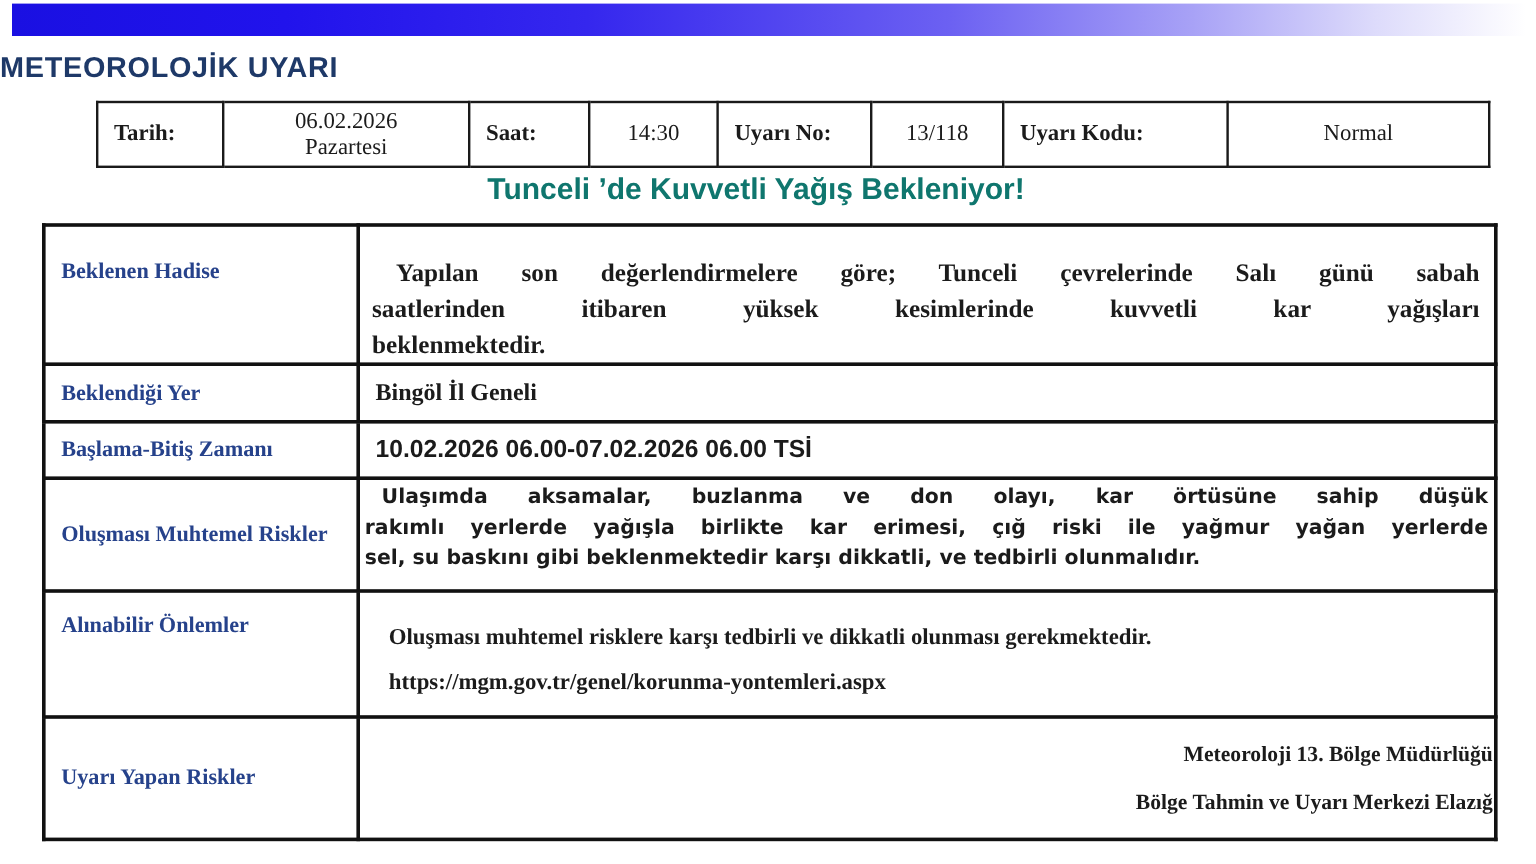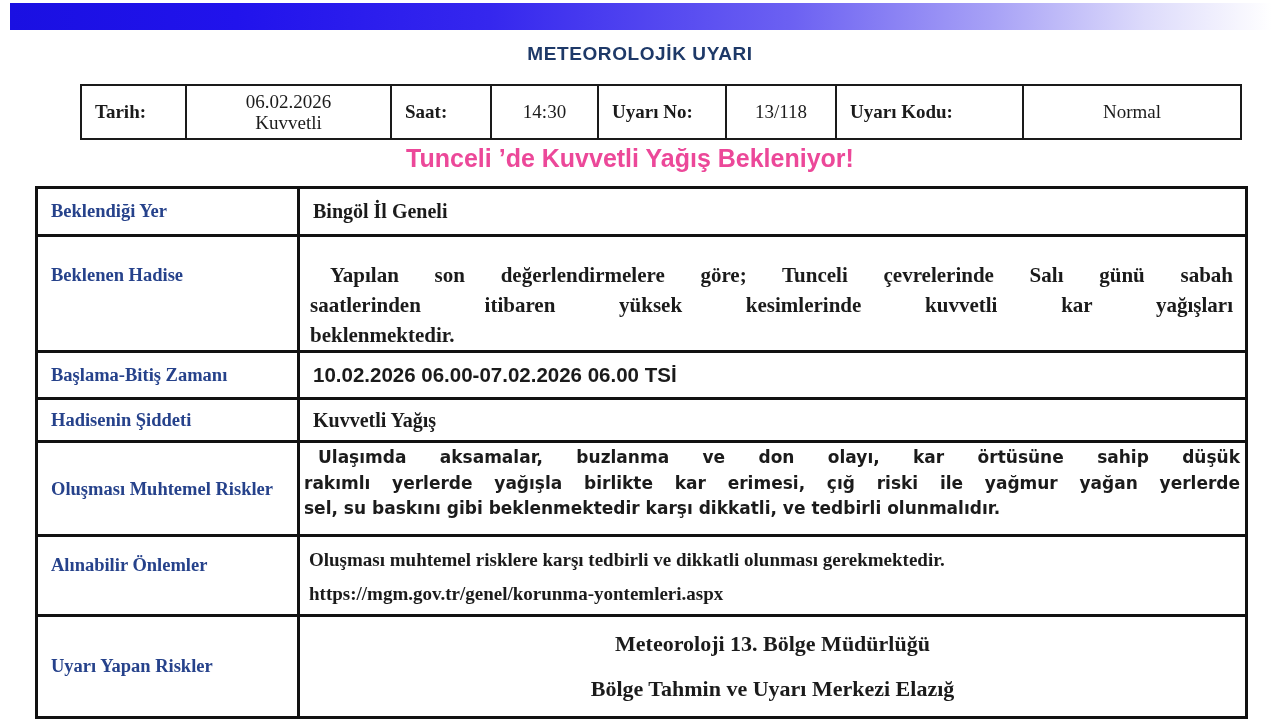--- a/index.html
+++ b/index.html
@@ -7,39 +7,39 @@
     width:1280px;height:720px;position:relative;overflow:hidden;
     background:#ffffff;
     font-family:"Liberation Serif", serif;
     color:#1b1b1b;
   }
   .topbar{
     position:absolute;left:10px;top:3px;width:1262px;height:27px;
     background:linear-gradient(90deg,#1a10e2 0%,#2113ec 18%,#3527ee 38%,#6c61f2 62%,#a8a2f6 78%,#dddbfb 90%,#ffffff 100%);
   }
   .doc-title{
-    position:absolute;left:0;top:43px;width:1280px;text-align:center;
+    position:absolute;left:0;top:43px;width:1280px;
     font-family:"Liberation Sans", sans-serif;font-weight:bold;
-    font-size:19px;color:#1e3968;letter-spacing:.6px;
+    font-size:24px;color:#1e3968;letter-spacing:.6px;
   }
   
   table.info{
     position:absolute;left:80px;top:84px;width:1160px;height:56px;
     border-collapse:collapse;table-layout:fixed;
   }
   table.info td{
     border:2px solid #1a1a1a;vertical-align:middle;
     font-size:19px;overflow:hidden;
   }
   td.ilabel{font-weight:bold;padding-left:13px;}
   td.ivalue{text-align:center;line-height:1.12;}
   .headline{
     position:absolute;left:0;top:144px;width:1260px;text-align:center;
     font-family:"Liberation Sans", sans-serif;font-weight:bold;
-    font-size:25px;color:#ec4899;
+    font-size:25px;color:#0f766e;
   }
   
   table.main{
     position:absolute;left:35px;top:186px;width:1210px;
     border-collapse:collapse;table-layout:fixed;
   }
   table.main td{
     border:3px solid #111111;vertical-align:middle;overflow:hidden;
   }
   td.lbl{
@@ -59,23 +59,23 @@
   .sans-bold{
     font-family:"Liberation Sans", sans-serif;
     font-weight:bold;font-size:20.5px;padding-left:13px;
   }
   .risk-content{
     font-family:"DejaVu Sans", sans-serif;
     font-weight:bold;font-size:17px;line-height:1.5;
     padding:2px 5px 12px 4px;
   }
   .risk-content .indent{text-indent:14px;}
-  .measures p{margin:0;font-weight:bold;font-size:19px;padding-left:8px;}
+  .measures p{margin:15px;font-weight:bold;font-size:19px;padding-left:8px;}
   .measures p.url-line{margin-top:12px;}
-  .center-content{text-align:center;font-weight:bold;font-size:22px;}
+  .center-content{text-align:right;font-weight:bold;font-size:18px;}
   .center-content p{margin:0;}
   .center-content p + p{margin-top:19px;}
 </style>
 </head>
 <body>
 
 <div class="topbar"></div>
 
 <div class="doc-title">METEOROLOJİK UYARI</div>
 
@@ -88,64 +88,60 @@
     <col style="width:128px">
       <col style="width:110px">
     <col style="width:187px">
       <col style="width:218px">
   </colgroup>
   <tbody>
       <tr>
     <td class="ilabel">Tarih:</td>
     <td class="ivalue">
       <div>06.02.2026</div>
-      <div>Kuvvetli</div>
+      <div>Pazartesi</div>
     </td>
     <td class="ilabel">Saat:</td>
     <td class="ivalue">14:30</td>
     <td class="ilabel">Uyarı No:</td>
     <td class="ivalue">13/118</td>
     <td class="ilabel">Uyarı Kodu:</td>
     <td class="ivalue">Normal</td>
   </tr>
 </tbody>
   </table>
 
 <div class="headline">Tunceli ’de Kuvvetli Yağış Bekleniyor!</div>
 
 <table class="main">
   <colgroup>
     <col style="width:262px">
       <col style="width:948px">
   </colgroup>
 
   <tbody>
-      <tr style="height:48px">
-    <td class="lbl">Beklendiği Yer</td>
-    <td class="plain-serif">Bingöl İl Geneli</td>
-  </tr>
-
-  <tr style="height:108px">
+      <tr style="height:108px">
     <td class="lbl top">Beklenen Hadise</td>
     <td class="row1-content" style="vertical-align:top;padding-top:24px;">
       <div class="just-line indent">Yapılan son değerlendirmelere göre; Tunceli çevrelerinde Salı günü sabah</div>
       <div class="just-line">saatlerinden itibaren yüksek kesimlerinde kuvvetli kar yağışları</div>
       <div class="last-line">beklenmektedir.</div>
     </td>
   </tr>
 
+  <tr style="height:48px">
+    <td class="lbl">Beklendiği Yer</td>
+    <td class="plain-serif">Bingöl İl Geneli</td>
+  </tr>
+
   <tr style="height:47px">
     <td class="lbl">Başlama-Bitiş Zamanı</td>
     <td class="sans-bold">10.02.2026 06.00-07.02.2026 06.00 TSİ</td>
   </tr>
 
-  <tr style="height:43px">
-    <td class="lbl">Hadisenin Şiddeti</td>
-    <td class="plain-serif">Kuvvetli Yağış</td>
-  </tr>
 
   <tr style="height:90px">
     <td class="lbl">Oluşması Muhtemel Riskler</td>
     <td class="risk-content">
       <div class="just-line indent">Ulaşımda aksamalar, buzlanma ve don olayı, kar örtüsüne sahip düşük</div>
       <div class="just-line">rakımlı yerlerde yağışla birlikte kar erimesi, çığ riski ile yağmur yağan yerlerde</div>
       <div class="last-line">sel, su baskını gibi beklenmektedir karşı dikkatli, ve tedbirli olunmalıdır.</div>
     </td>
   </tr>
 

